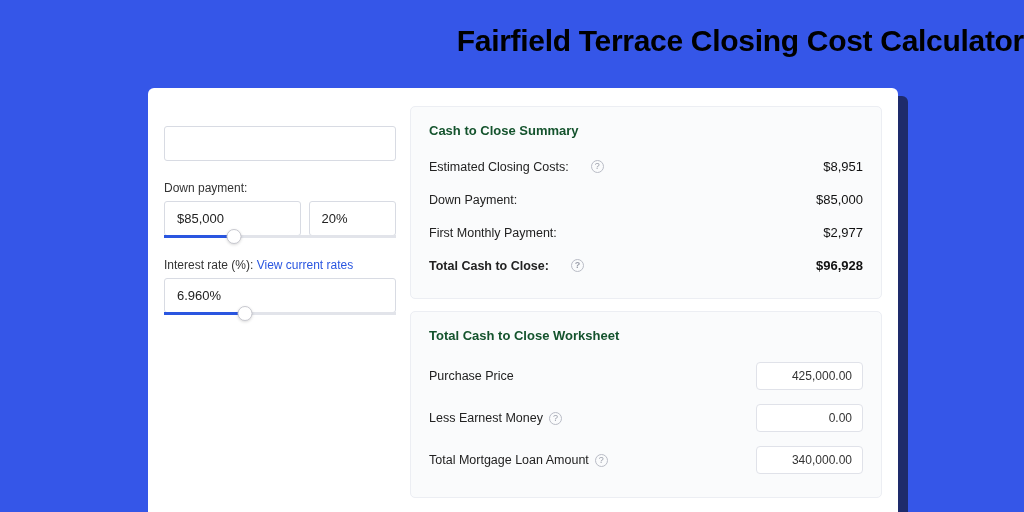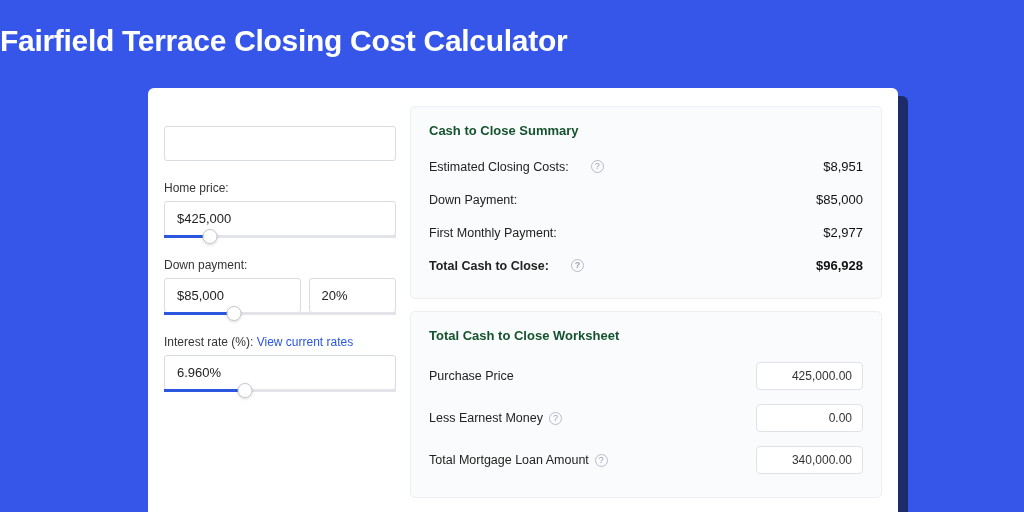--- a/index.html
+++ b/index.html
@@ -5,24 +5,24 @@
     * { box-sizing: border-box; margin: 0; padding: 0; }
     body {
       font-family: -apple-system, BlinkMacSystemFont, 'Segoe UI', Arial, sans-serif;
       background: #3556e8;
       width: 1024px;
       height: 512px;
       overflow: hidden;
       position: relative;
     }
     .page-title {
-      color: #ffffff;
+      color: #000000;
       font-size: 30px;
       font-weight: 700;
-      text-align: left;
+      text-align: right;
       padding: 24px 0 22px;
       letter-spacing: -0.3px;
     }
     .card-shadow {
       position: absolute;
       top: 96px;
       left: 158px;
       width: 750px;
       height: 450px;
       background: #1e2b6b;
@@ -161,28 +161,20 @@
 <div class="card-shadow"></div>
 
 <div class="card">
 
   <div class="sidebar">
 
     <div class="field-group">
       <input class="text-input" value="" style="">
     </div>
 
-    <div class="field-group">
-      <label class="field-label">Home price:</label>
-      <input class="text-input" value="$425,000" style="">
-      <div class="slider">
-        <div class="slider-fill" style="width:20%"></div>
-        <div class="slider-thumb" style="left:20%"></div>
-      </div>
-    </div>
 
     <div class="field-group">
       <label class="field-label">Down payment:</label>
       <div class="dual-row">
         <input class="text-input" value="$85,000" style="">
         <input class="text-input" value="20%" style="">
       </div>
       <div class="slider">
         <div class="slider-fill" style="width:30%"></div>
         <div class="slider-thumb" style="left:30%"></div>

